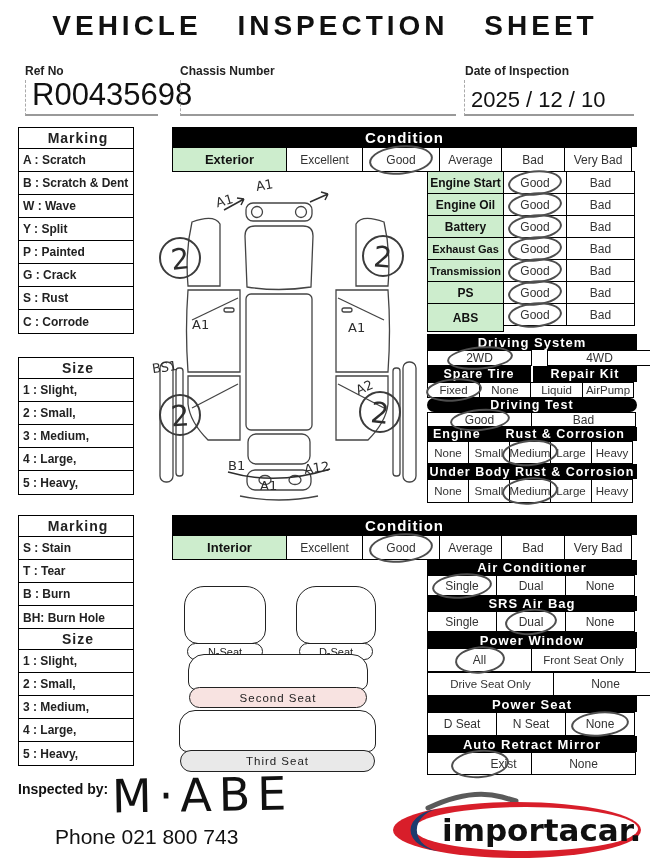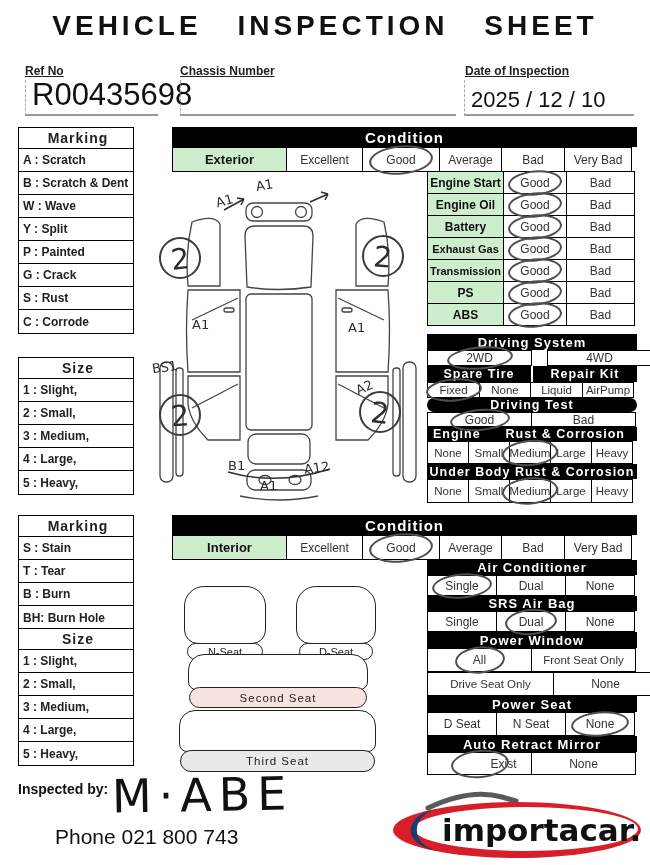--- a/index.html
+++ b/index.html
@@ -1,19 +1,19 @@
 <!DOCTYPE html>
 <html><head>
 <meta charset="utf-8">
 <style>
   html,body{margin:0;padding:0;background:#fff;}
   .sheet{position:relative;width:650px;height:865px;background:#fff;font-family:"Liberation Sans",sans-serif;color:#111;overflow:hidden;}
   .abs{position:absolute;box-sizing:border-box;}
   .title{left:0;top:10px;width:650px;text-align:center;font-size:28px;font-weight:bold;letter-spacing:4px;word-spacing:24px;}
-  .flabel{font-size:12px;font-weight:bold;color:#222;text-decoration:underline;}
+  .flabel{font-size:12px;font-weight:bold;color:#222;}
   .hfield{border-left:1px dashed #aaa;border-bottom:2px solid #999;display:flex;align-items:flex-end;padding:0 0 1px 6px;font-size:31px;color:#111;}
   
   .bb{background:#000;color:#fff;font-weight:bold;display:flex;align-items:center;justify-content:center;letter-spacing:1px;}
   
   .trow{display:flex;}
   .cell{box-sizing:border-box;border:1px solid #000;display:flex;align-items:center;justify-content:center;position:relative;background:#fff;font-size:12px;color:#333;}
   .cell+.cell{margin-left:-1px;}
   .green{background:#cdedcd;color:#111;font-weight:bold;}
   
   .legend{border:1px solid #000;}
@@ -100,21 +100,21 @@
       <div class="cell green" style="width:77px;height:23px;font-size:11px;">Transmission</div>
       <div class="cell circ" style="width:64px;height:23px;--cw:50px;--ch:21px;">Good</div>
       <div class="cell" style="width:69px;height:23px;">Bad</div>
     </div>
     <div class="trow" style="margin-top:-1px;">
       <div class="cell green" style="width:77px;height:23px;">PS</div>
       <div class="cell circ" style="width:64px;height:23px;--cw:50px;--ch:21px;">Good</div>
       <div class="cell" style="width:69px;height:23px;">Bad</div>
     </div>
     <div class="trow" style="margin-top:-1px;">
-      <div class="cell green" style="width:77px;height:23px;">ABS</div>
+      <div class="cell green" style="width:77px;height:29px;">ABS</div>
       <div class="cell circ" style="width:64px;height:23px;--cw:50px;--ch:21px;">Good</div>
       <div class="cell" style="width:69px;height:23px;">Bad</div>
     </div>
   </div>
 
   <div class="abs bb" style="left:427px;top:334px;width:210px;height:16px;font-size:13px;">Driving System</div>
   <div class="abs trow" style="left:427px;top:350px;">
     <div class="cell circ" style="width:105px;height:16px;--cw:62px;--ch:19px;">2WD</div>
     <div class="cell" style="width:105px;height:16px;margin-left:15px;">4WD</div>
   </div>

